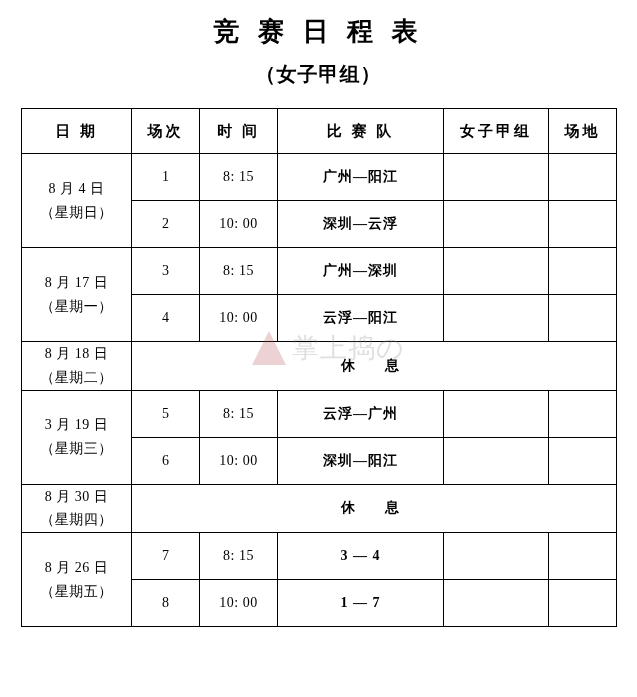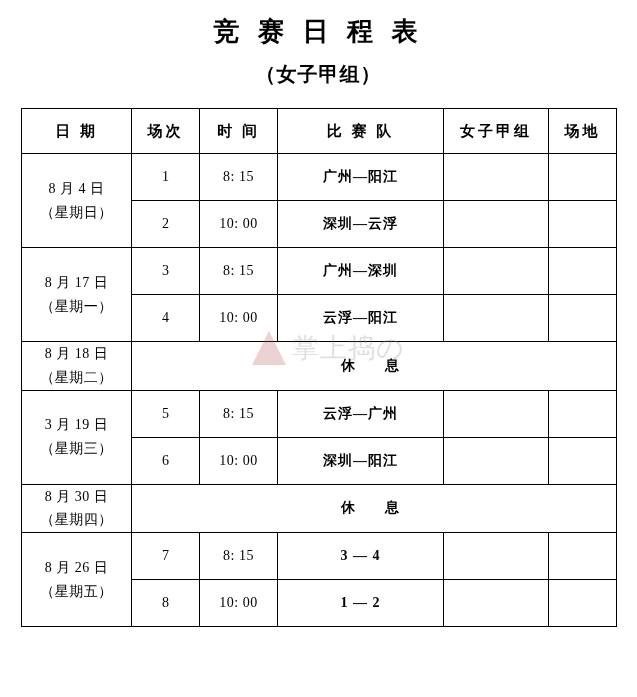--- a/index.html
+++ b/index.html
@@ -229,21 +229,21 @@
           </td>
           <td class="num-cell">7</td>
           <td class="time-cell">8: 15</td>
           <td class="teams-cell">3 — 4</td>
           <td></td>
           <td></td>
         </tr>
         <tr>
           <td class="num-cell">8</td>
           <td class="time-cell">10: 00</td>
-          <td class="teams-cell">1 — 2</td>
+          <td class="teams-cell">1 — 7</td>
           <td></td>
           <td></td>
         </tr>
       </tbody>
     </table>
   </div>
 
   <div class="watermark">
     <div class="wm-mark"></div>
     <div class="wm-text">掌上捣の</div>

